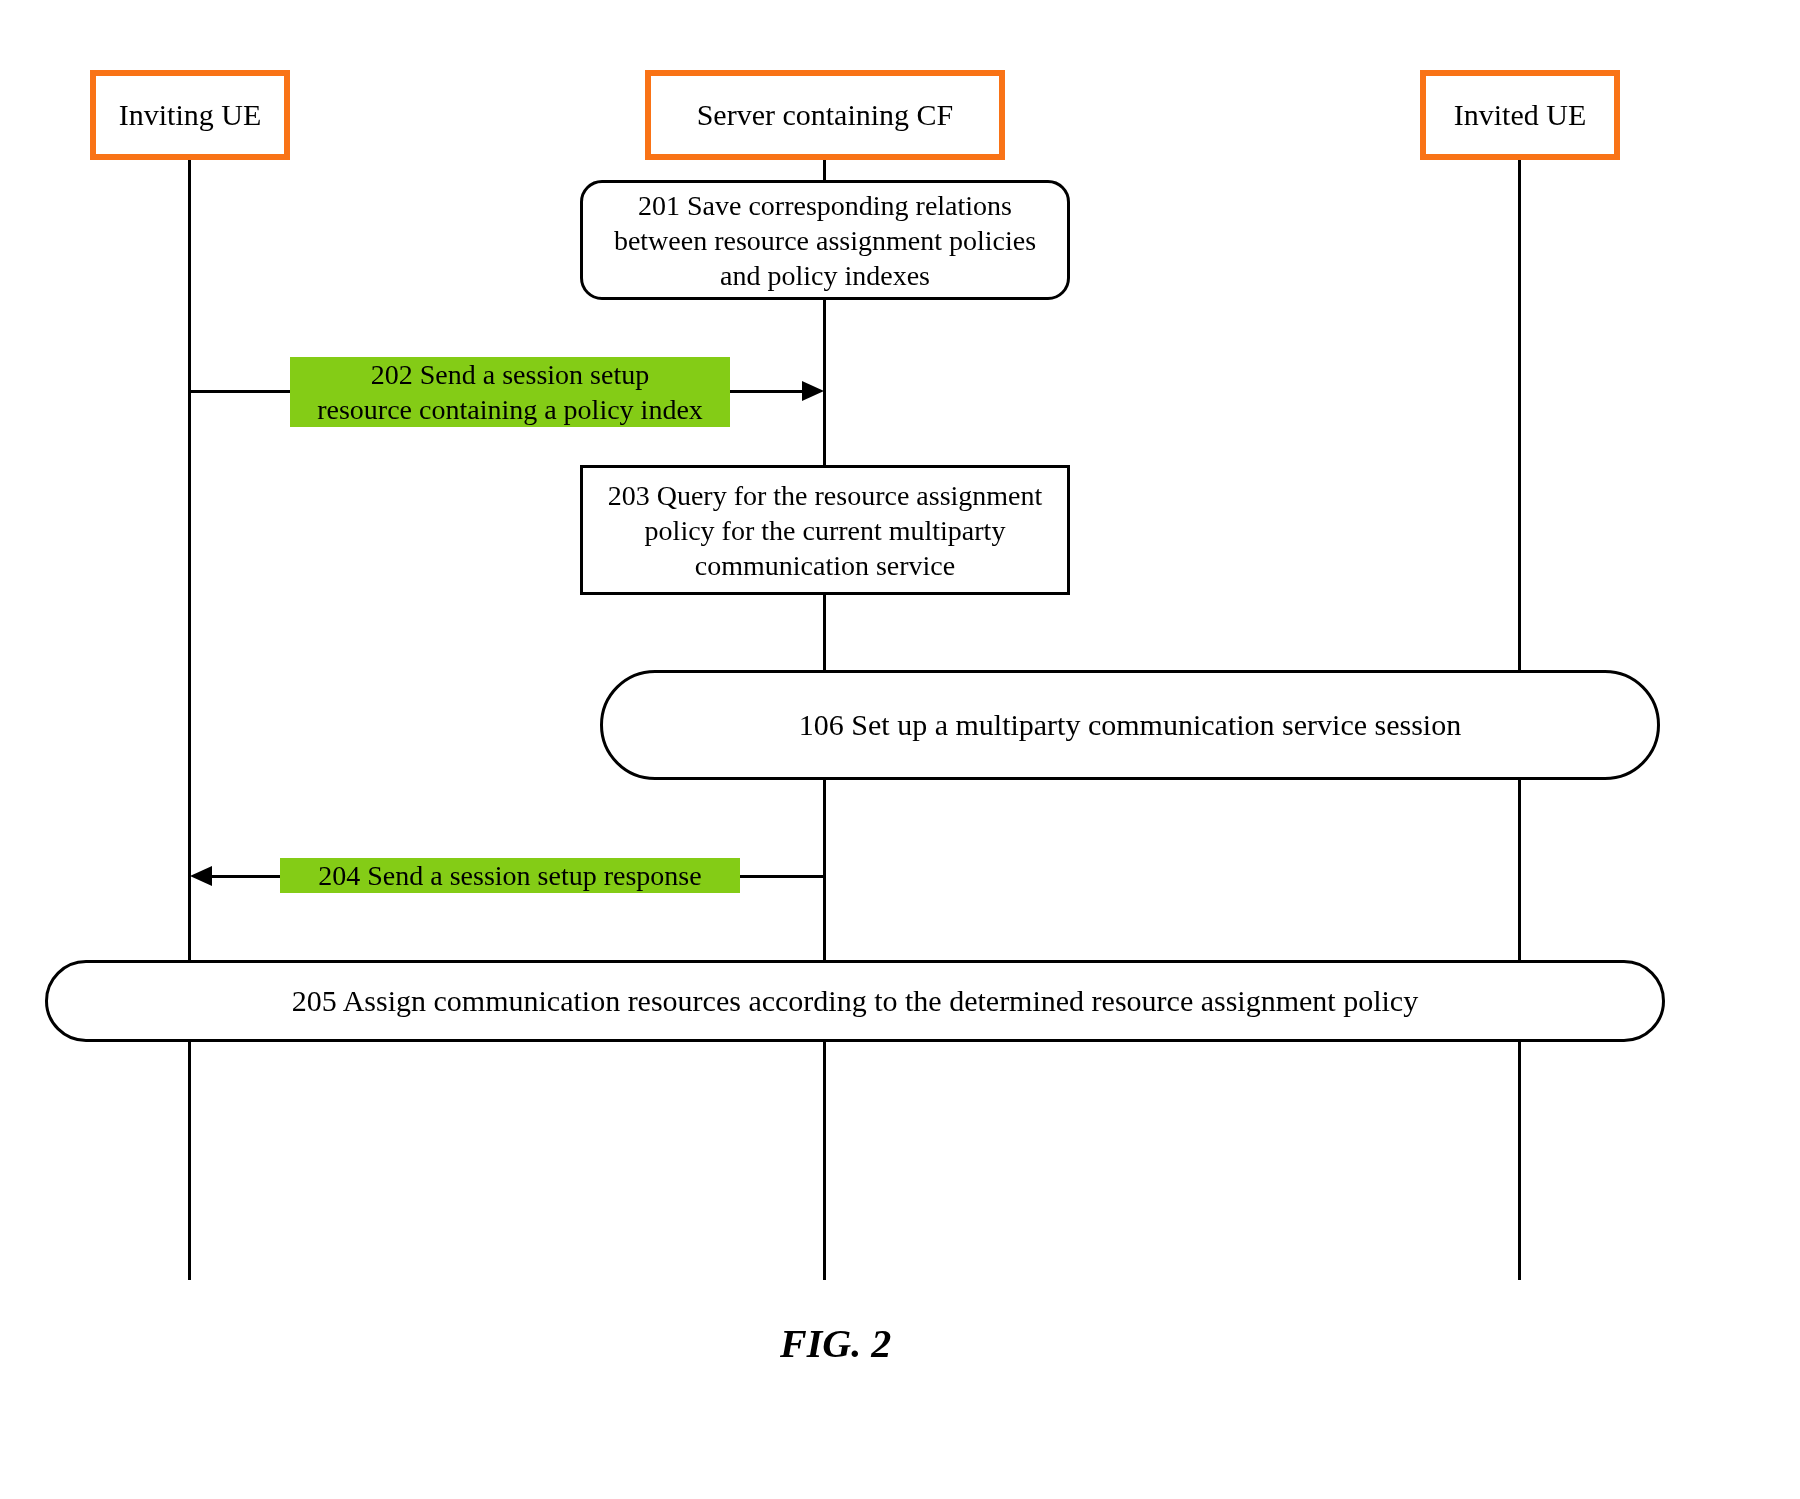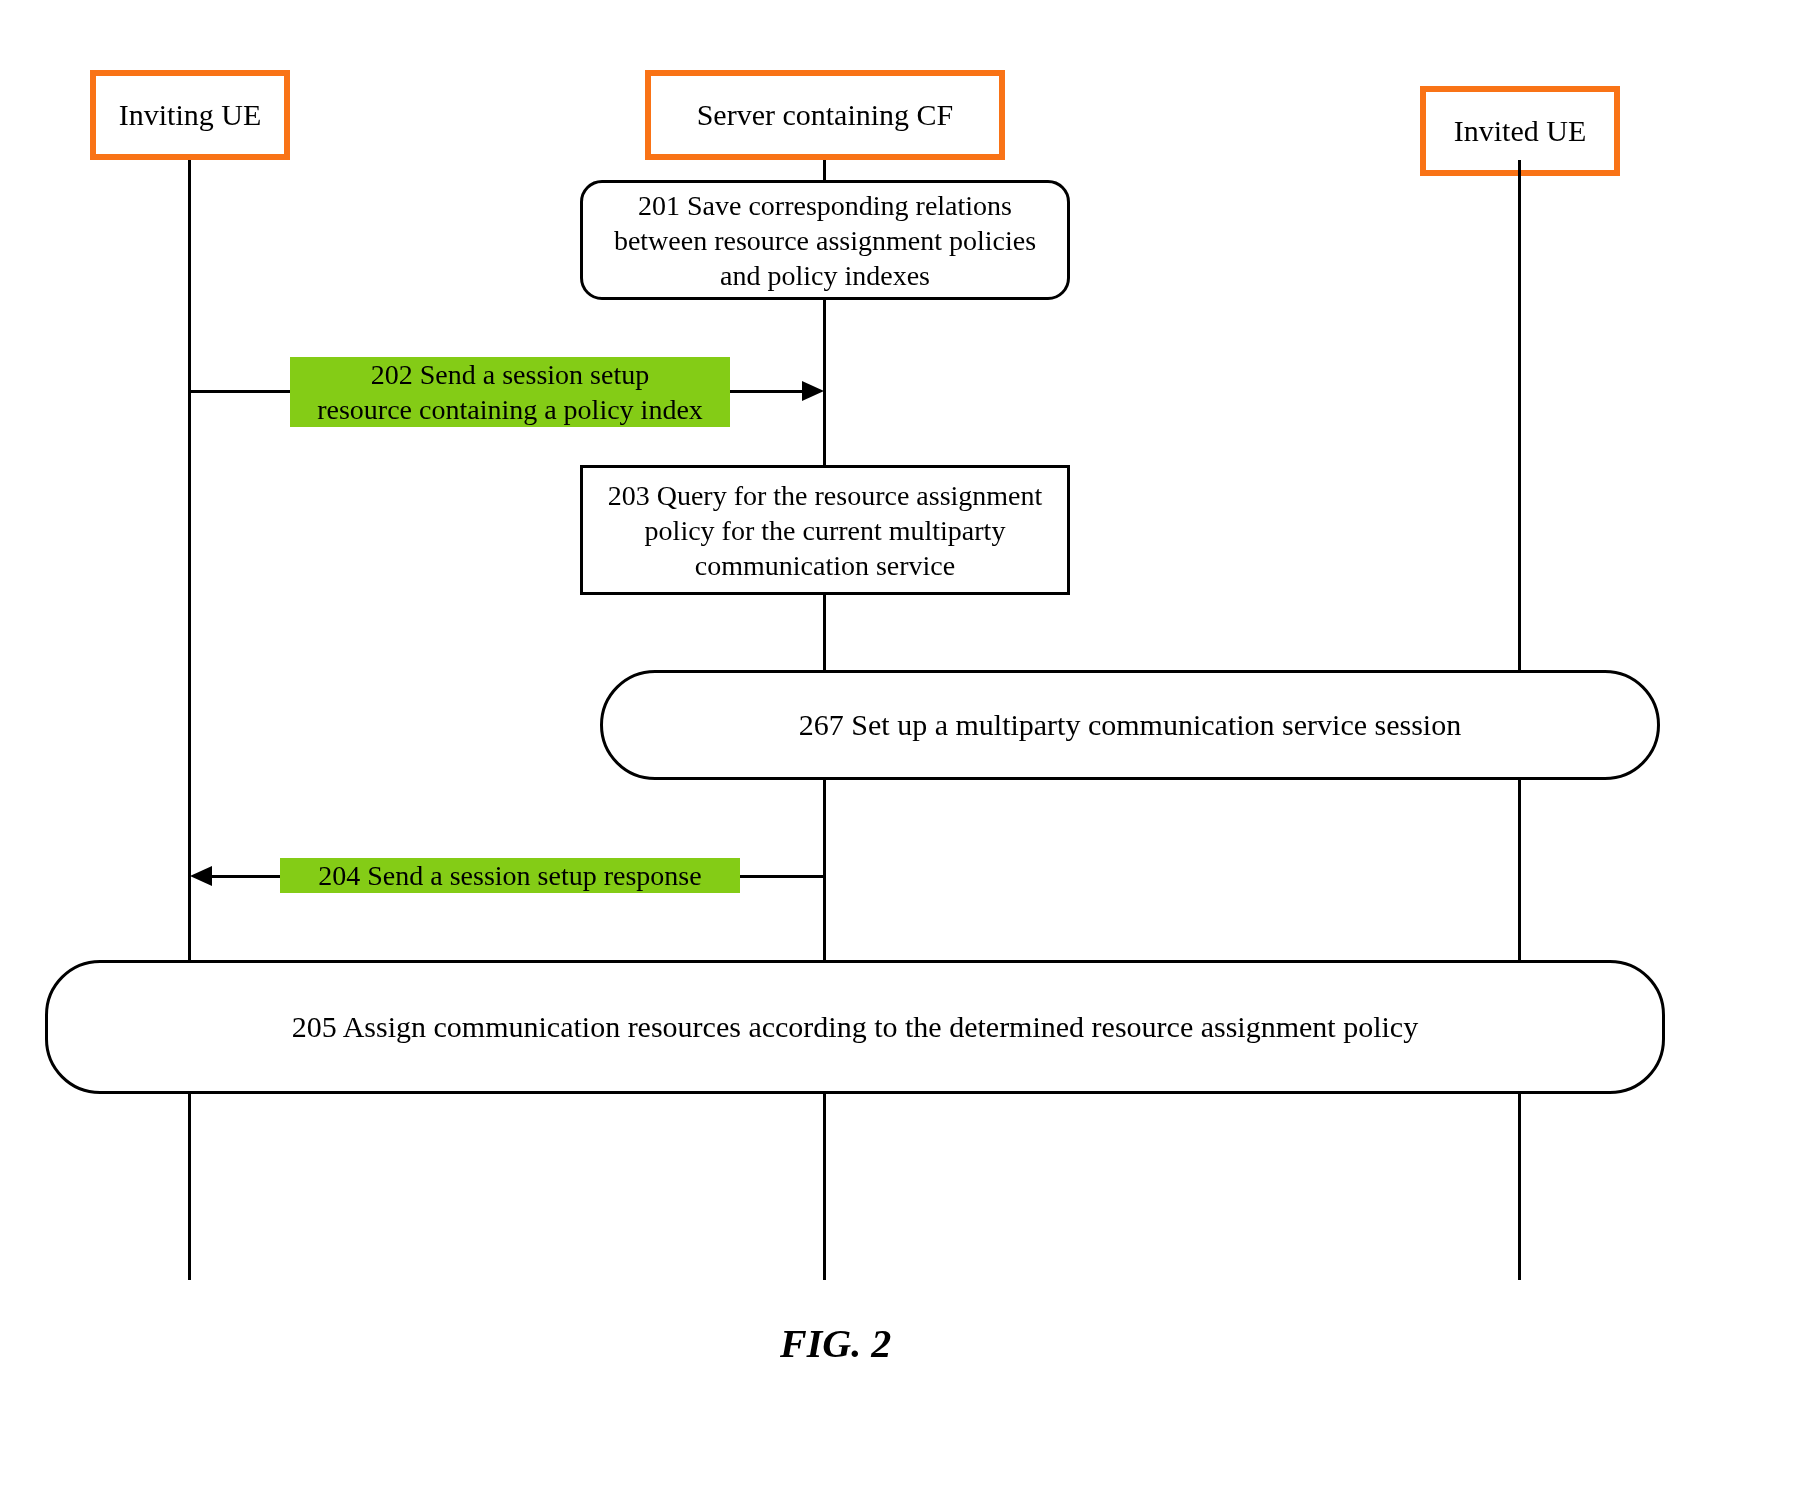--- a/index.html
+++ b/index.html
@@ -98,21 +98,21 @@
 <div class="diagram">
 
   <div class="participant-box" style="left:30px; top:0; width:200px; height:90px;">
     <span>Inviting UE</span>
   </div>
 
   <div class="participant-box" style="left:585px; top:0; width:360px; height:90px;">
     <span>Server containing CF</span>
   </div>
 
-  <div class="participant-box" style="left:1360px; top:16px; width:200px; height:90px;">
+  <div class="participant-box" style="left:1360px; top:0; width:200px; height:90px;">
     <span>Invited UE</span>
   </div>
 
   <div class="lifeline" style="left:128px; top:90px; height:1120px;"></div>
   <div class="lifeline" style="left:763px; top:90px; height:1120px;"></div>
   <div class="lifeline" style="left:1458px; top:90px; height:1120px;"></div>
 
   <div class="step-box" style="left:520px; top:110px; width:490px; height:120px;border-radius:22px;">
     <span>201 Save corresponding relations between resource assignment policies and policy indexes</span>
   </div>
@@ -122,30 +122,30 @@
   <div class="msg-label" style="left:230px; top:287px; width:440px;">
     <div>202 Send a session setup</div>
     <div>resource containing a policy index</div>
   </div>
 
   <div class="step-box" style="left:520px; top:395px; width:490px; height:130px;">
     <span>203 Query for the resource assignment policy for the current multiparty communication service</span>
   </div>
 
   <div class="rounded-box" style="left:540px; top:600px; width:1060px; height:110px;">
-    <span>267 Set up a multiparty communication service session</span>
+    <span>106 Set up a multiparty communication service session</span>
   </div>
 
   <div class="arrow-line" style="left:150px; top:805px; width:615px;"></div>
   <div class="arrow-head-left" style="left:130px; top:796px;"></div>
   <div class="msg-label" style="left:220px; top:788px; width:460px;">
     <span>204 Send a session setup response</span>
   </div>
 
-  <div class="rounded-box" style="left:-15px; top:890px; width:1620px; height:134px;text-align:right;">
+  <div class="rounded-box" style="left:-15px; top:890px; width:1620px; height:82px;text-align:right;">
     <span>205 Assign communication resources according to the determined resource assignment policy</span>
   </div>
 
   <div class="figure-caption" style="left:720px; top:1250px;">
     <span>FIG. 2</span>
   </div>
 
 </div>
 
 </body></html>

